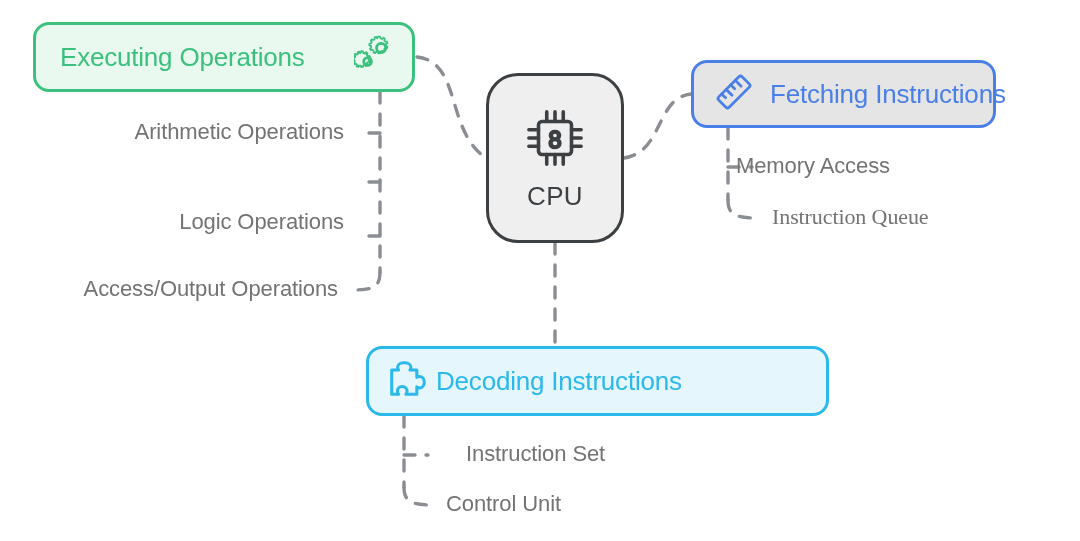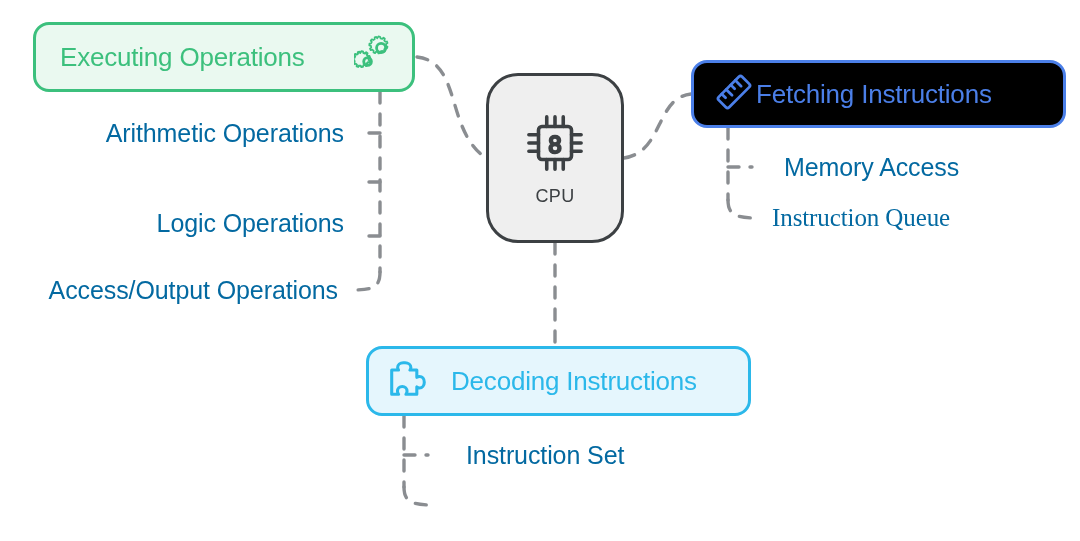--- a/index.html
+++ b/index.html
@@ -53,65 +53,66 @@
     border-color: #3cc07d;
     background: #eaf9f0;
     justify-content: space-between;
   }
   #node-executing .node-label { color: #3cc07d; }
 
   
   #node-fetching {
     left: 691px;
     top: 60px;
-    width: 375px;
+    width: 305px;
     height: 68px;
     padding: 0 18px 0 18px;
     border-color: #4b7fe8;
-    background: #000000;
+    background: #e5e5e5;
+    gap: 14px;
   }
   #node-fetching .node-label { color: #4b7fe8; }
 
   
   #node-decoding {
     left: 366px;
     top: 346px;
-    width: 385px;
+    width: 463px;
     height: 70px;
     padding: 0 18px 0 16px;
     border-color: #2bb8ea;
     background: #e5f6fd;
-    gap: 20px;
+    gap: 5px;
   }
   #node-decoding .node-label { color: #2bb8ea; }
 
   
   #node-cpu {
     left: 486px;
     top: 73px;
     width: 138px;
     height: 170px;
     border-radius: 32px;
     border-color: #3c4043;
     background: #efefef;
     flex-direction: column;
     justify-content: center;
     gap: 6px;
   }
   #node-cpu .cpu-text {
-    font-size: 18px;
+    font-size: 26px;
     color: #3c4043;
     letter-spacing: 0.3px;
   }
 
   
   .leaf {
     position: absolute;
-    font-size: 25px;
-    color: #0369a1;
+    font-size: 22px;
+    color: #737373;
     white-space: nowrap;
     letter-spacing: -0.1px;
   }
   .leaf.right-align {
     text-align: right;
   }
 </style>
 </head>
 <body>
 
@@ -183,18 +184,19 @@
         <text x="24" y="31" text-anchor="middle" font-family="'Liberation Sans', sans-serif" font-size="17" fill="none" stroke="#3c4043" stroke-width="1.7">8</text>
       </svg>
     </span>
     <span class="cpu-text">CPU</span>
   </div>
 
   <div class="leaf right-align" style="left:0px; top:119px; width:344px;">Arithmetic Operations</div>
   <div class="leaf right-align" style="left:0px; top:168px; width:344px;margin-top:41px;">Logic Operations</div>
   <div class="leaf right-align" style="left:0px; top:276px; width:338px;">Access/Output Operations</div>
 
-  <div class="leaf" style="left:784px; top:153px;">Memory Access</div>
+  <div class="leaf" style="left:736px; top:153px;">Memory Access</div>
   <div class="leaf" style="left:772px; top:204px;font-family:Liberation Serif, serif;">Instruction Queue</div>
 
   <div class="leaf" style="left:446px; top:441px;margin-left:20px;">Instruction Set</div>
+  <div class="leaf" style="left:446px; top:491px;">Control Unit</div>
 
 </div>
 
 </body></html>

